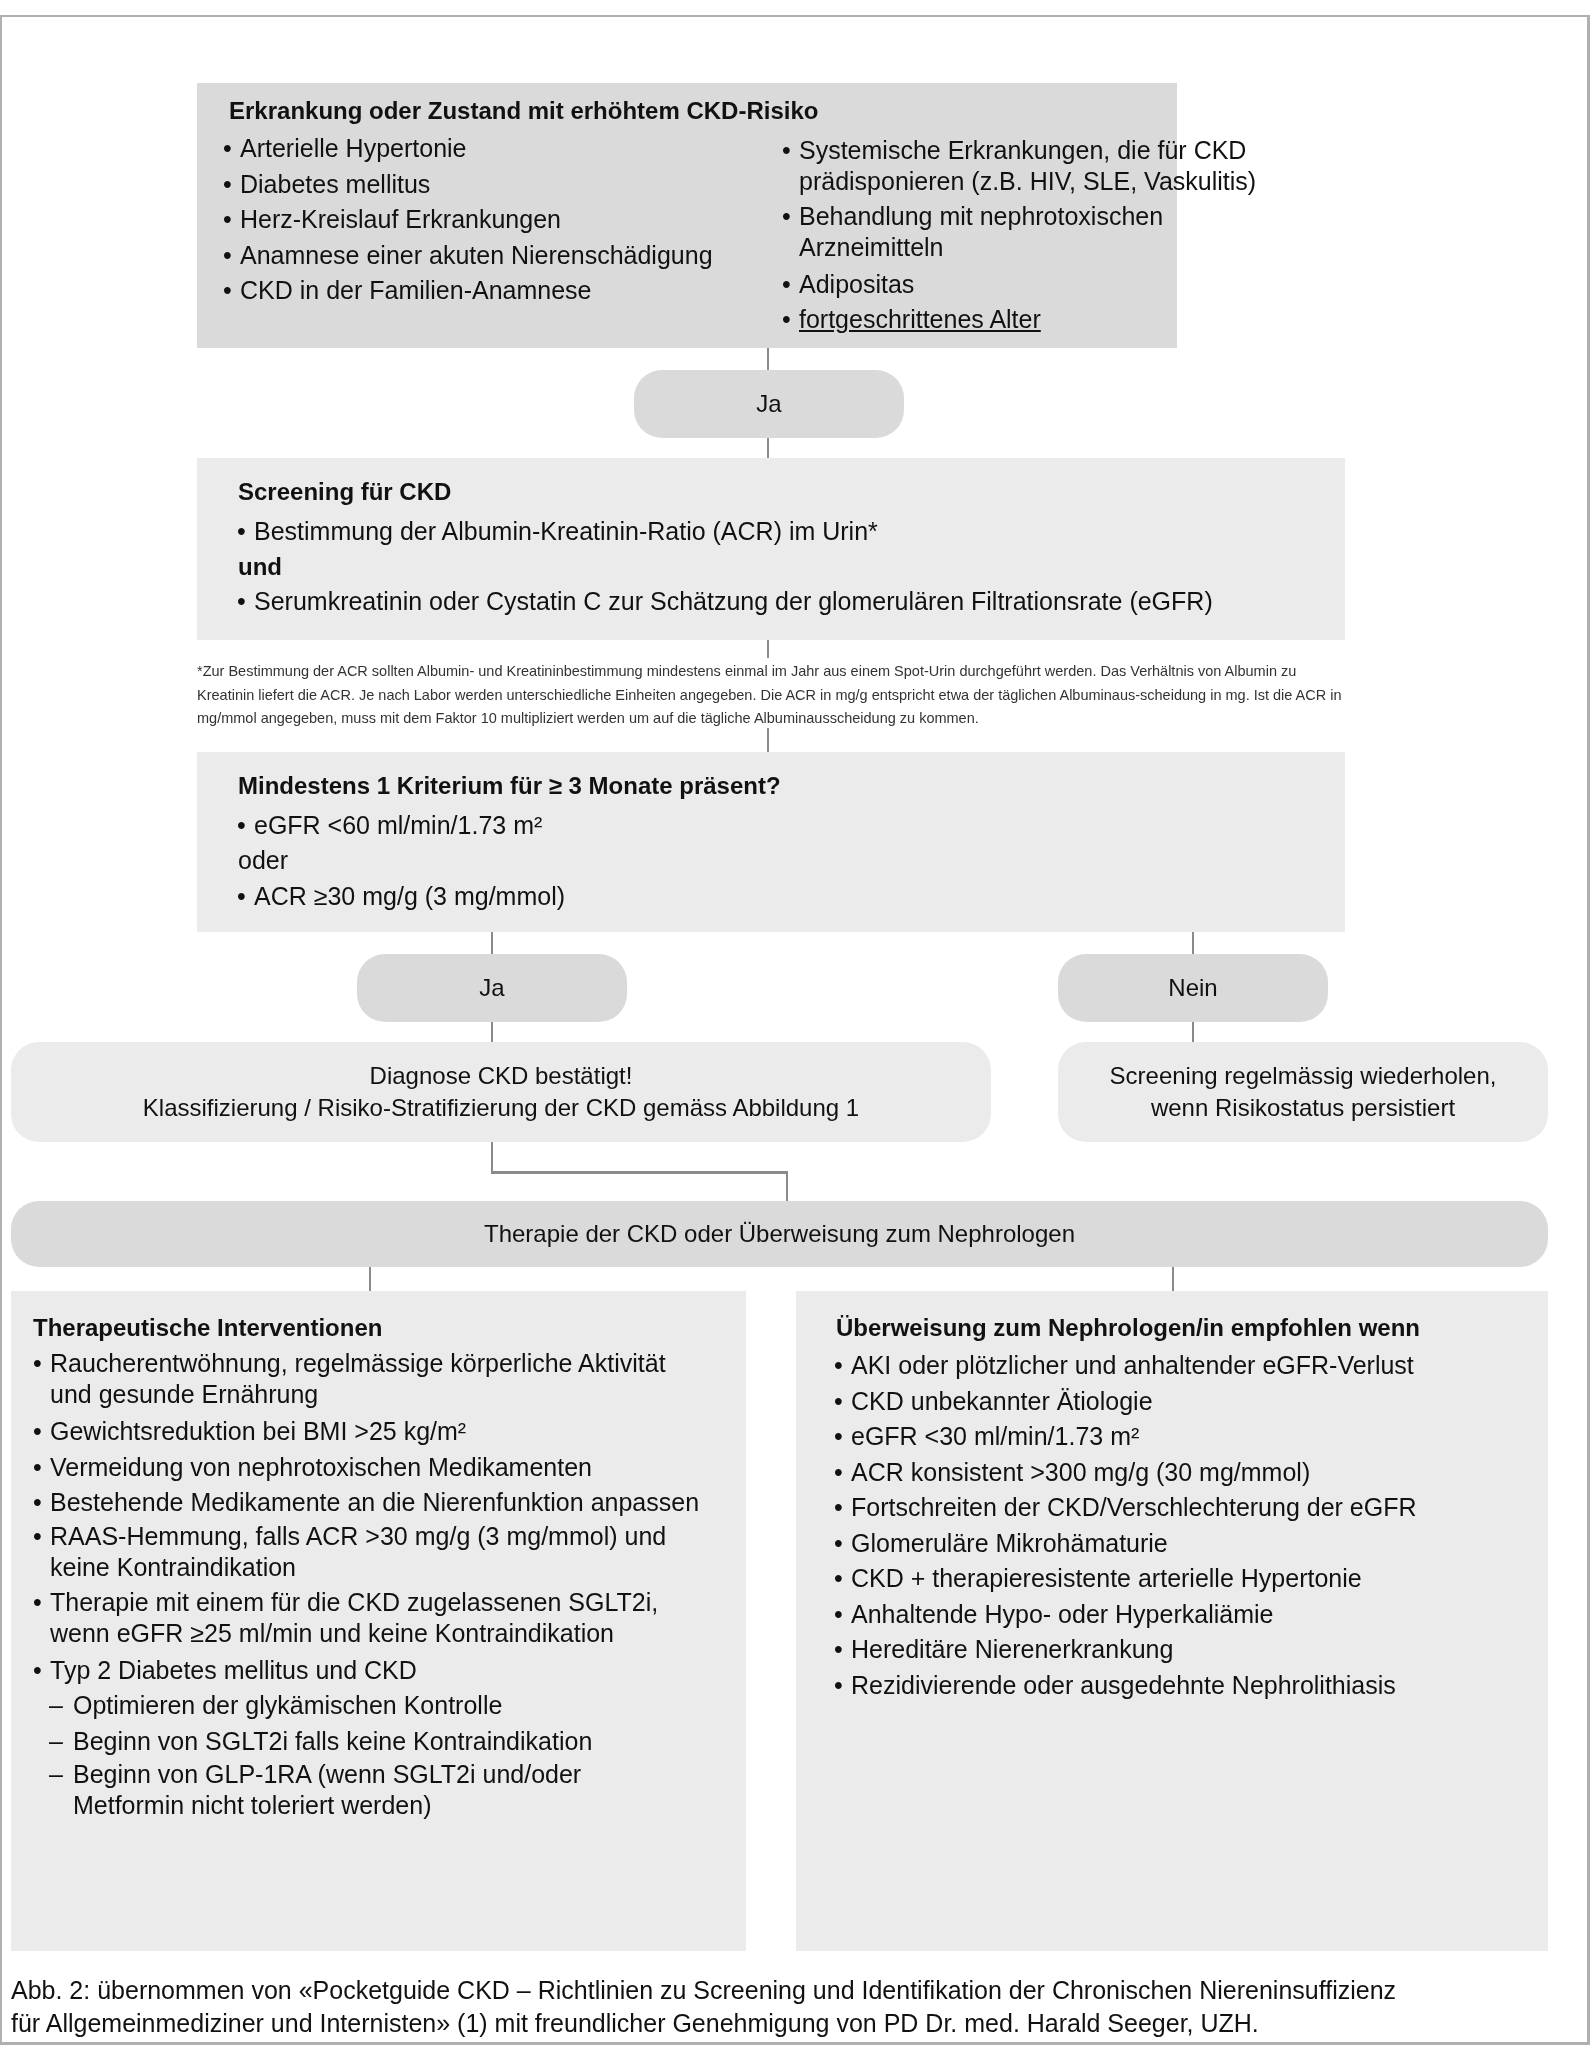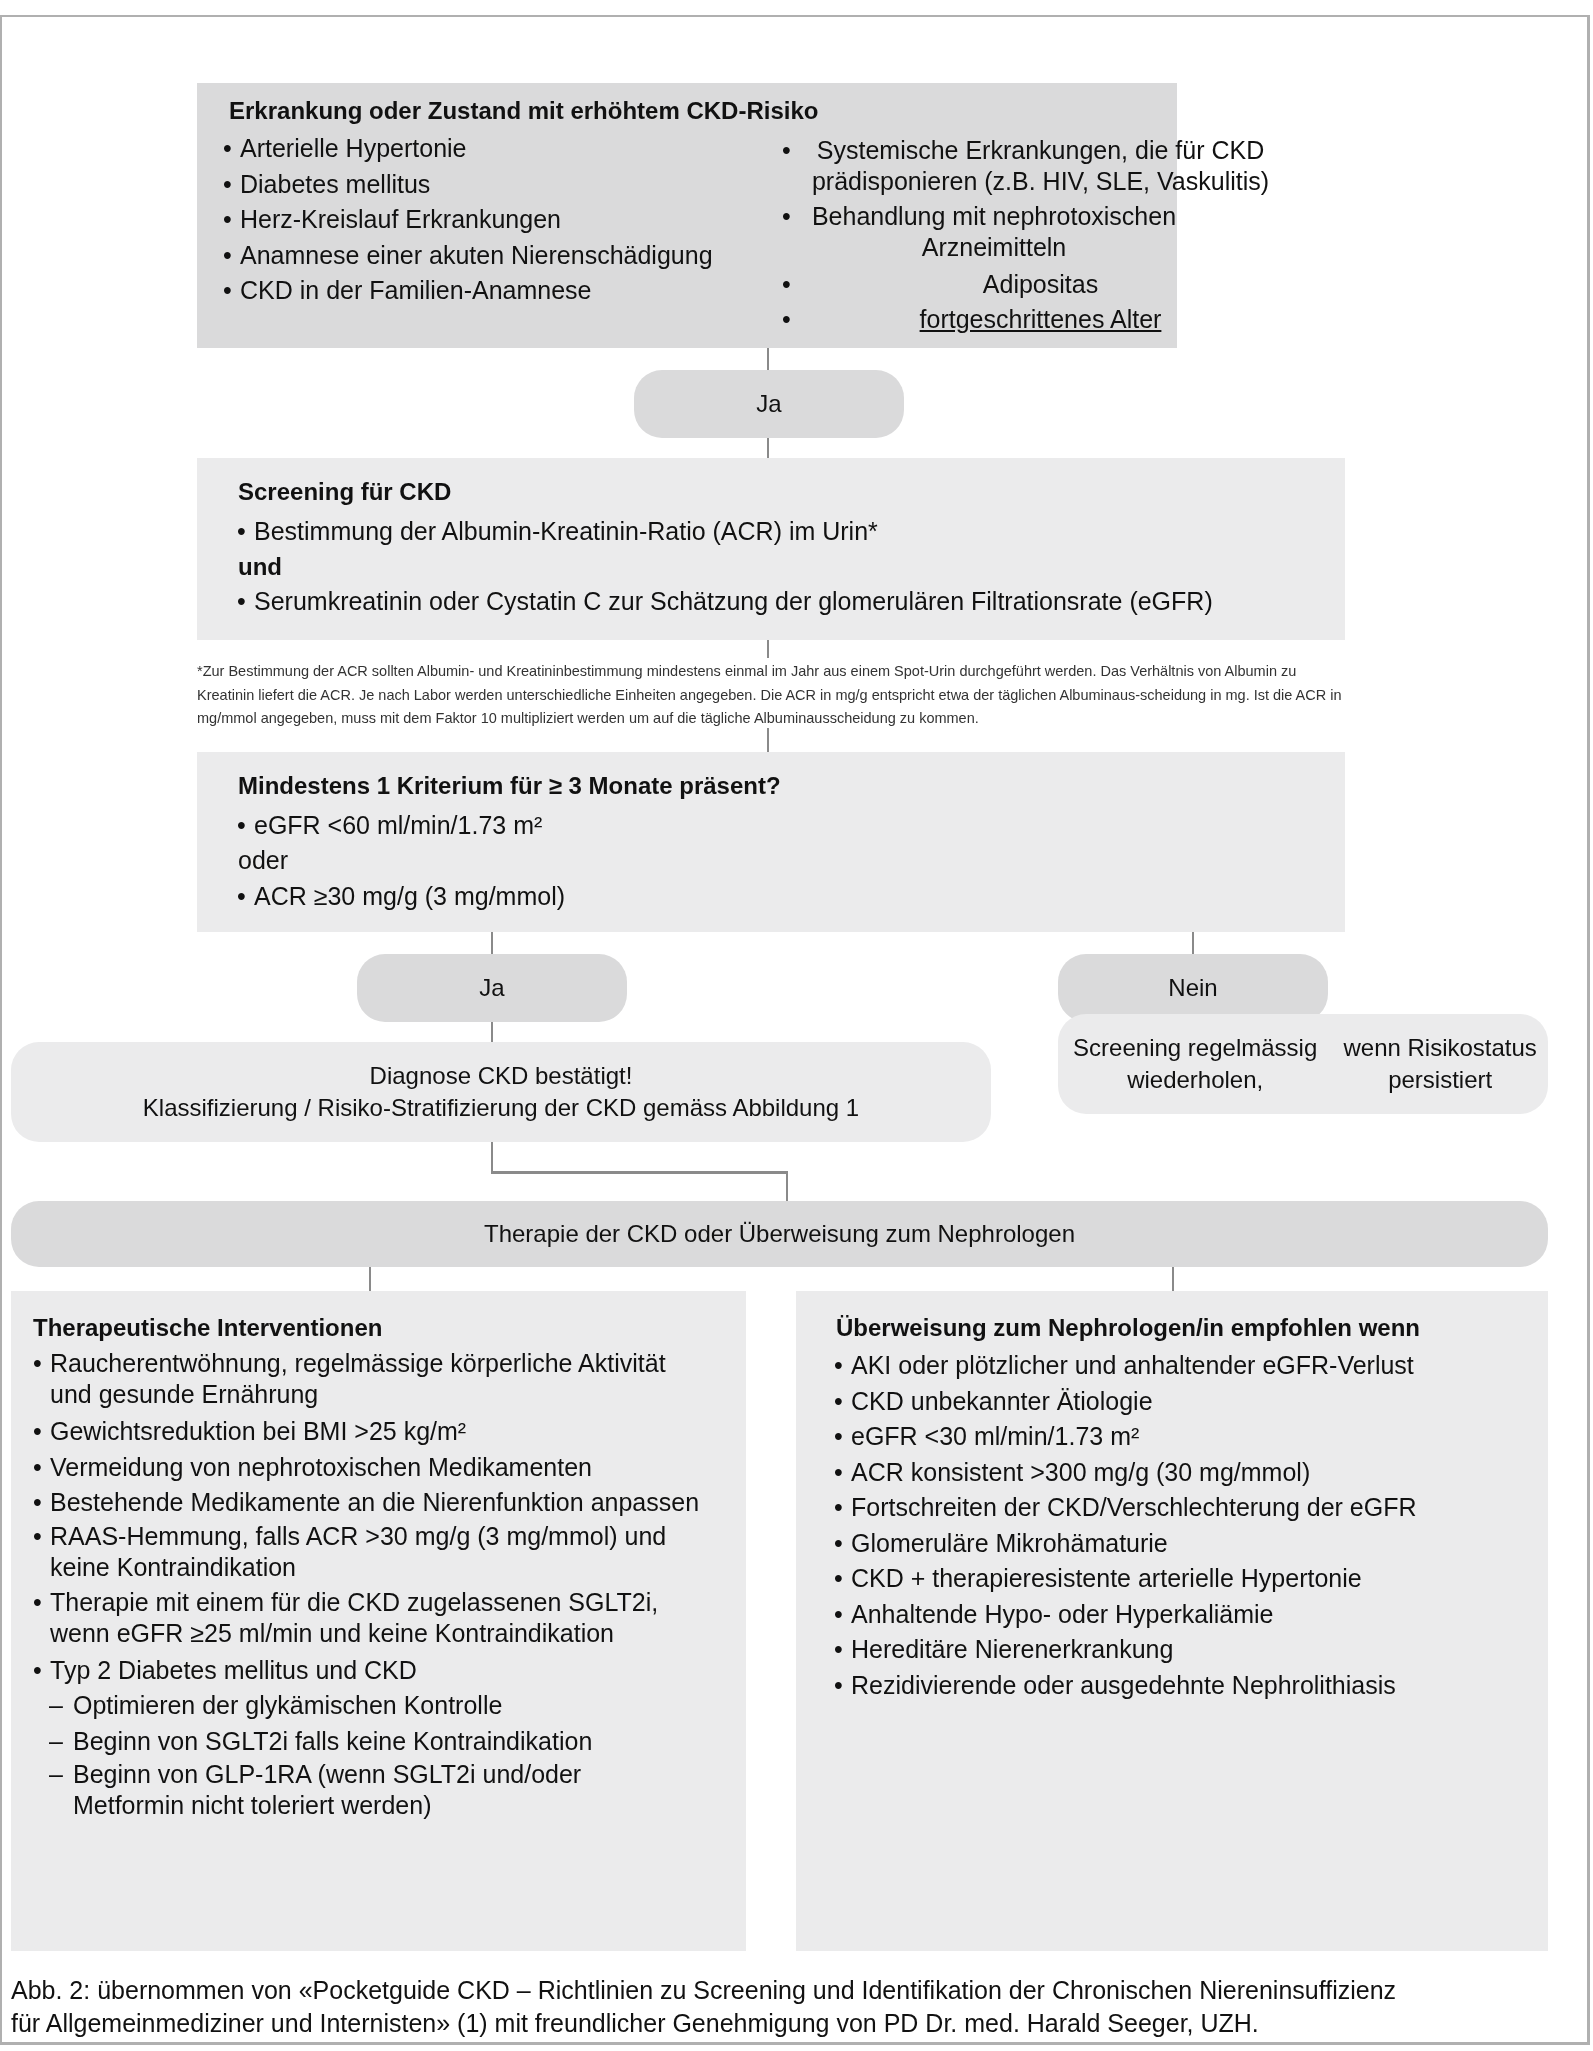--- a/index.html
+++ b/index.html
@@ -51,21 +51,21 @@
 
 <div class="box dark" style="left:197px; top:83px; width:980px; height:265px;">
   <div class="title" style="position:absolute; left:32px; top:14px;">Erkrankung oder Zustand mit erhöhtem CKD-Risiko</div>
   <ul class="list" style="position:absolute; left:26px; top:48px; width:530px;">
     <li>Arterielle Hypertonie</li>
     <li>Diabetes mellitus</li>
     <li>Herz-Kreislauf Erkrankungen</li>
     <li>Anamnese einer akuten Nierenschädigung</li>
     <li>CKD in der Familien-Anamnese</li>
   </ul>
-  <ul class="list" style="position:absolute; left:585px; top:52px; width:500px; line-height:31px;text-align:center;">
+  <ul class="list" style="position:absolute; left:585px; top:52px; width:500px; line-height:31px;">
     <li style="line-height:31px; margin-bottom:4px;">Systemische Erkrankungen, die für CKD prädisponieren (z.B. HIV, SLE, Vaskulitis)</li>
     <li style="line-height:31px; margin-bottom:4px; width:390px;">Behandlung mit nephrotoxischen Arzneimitteln</li>
     <li style="line-height:35px;">Adipositas</li>
     <li style="line-height:35px;text-decoration:underline;">fortgeschrittenes Alter</li>
   </ul>
 </div>
 
 <div class="box dark center-text" style="left:634px; top:370px; width:270px; height:68px;">
   <span>Ja</span>
 </div>
@@ -98,21 +98,21 @@
   <span>Ja</span>
 </div>
 <div class="box dark center-text" style="left:1058px; top:954px; width:270px; height:68px;">
   <span>Nein</span>
 </div>
 
 <div class="box light center-text" style="left:11px; top:1042px; width:980px; height:100px; flex-direction:column;">
   <span>Diagnose CKD bestätigt!</span>
   <span>Klassifizierung / Risiko-Stratifizierung der CKD gemäss Abbildung 1</span>
 </div>
-<div class="box light center-text" style="left:1058px; top:1014px; width:490px; height:100px; flex-direction:row;">
+<div class="box light center-text" style="left:1058px; top:1042px; width:490px; height:100px; flex-direction:column;">
   <span>Screening regelmässig wiederholen,</span>
   <span>wenn Risikostatus persistiert</span>
 </div>
 
 <div class="box dark center-text" style="left:11px; top:1201px; width:1537px; height:66px;">
   <span>Therapie der CKD oder Überweisung zum Nephrologen</span>
 </div>
 
 <div class="box light" style="left:11px; top:1291px; width:735px; height:660px;">
   <div class="title" style="position:absolute; left:22px; top:23px;">Therapeutische Interventionen</div>

